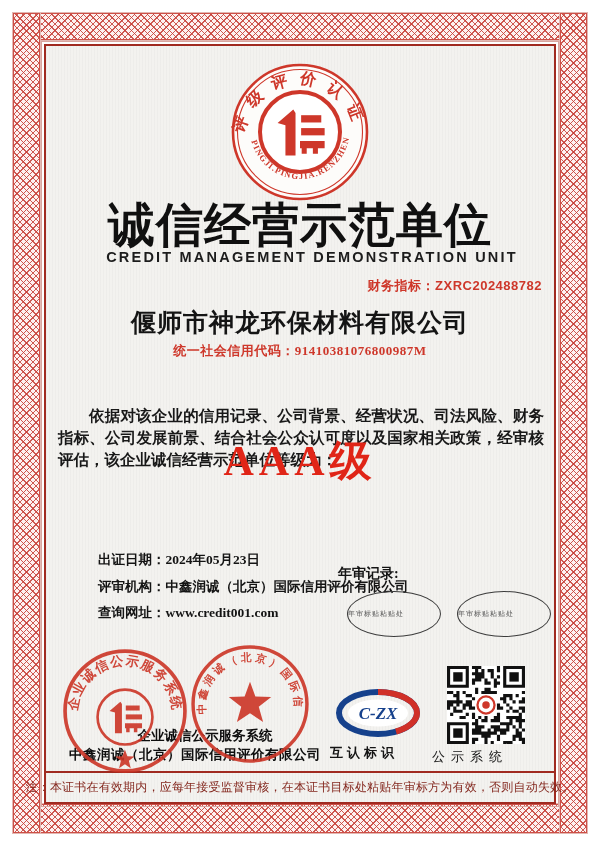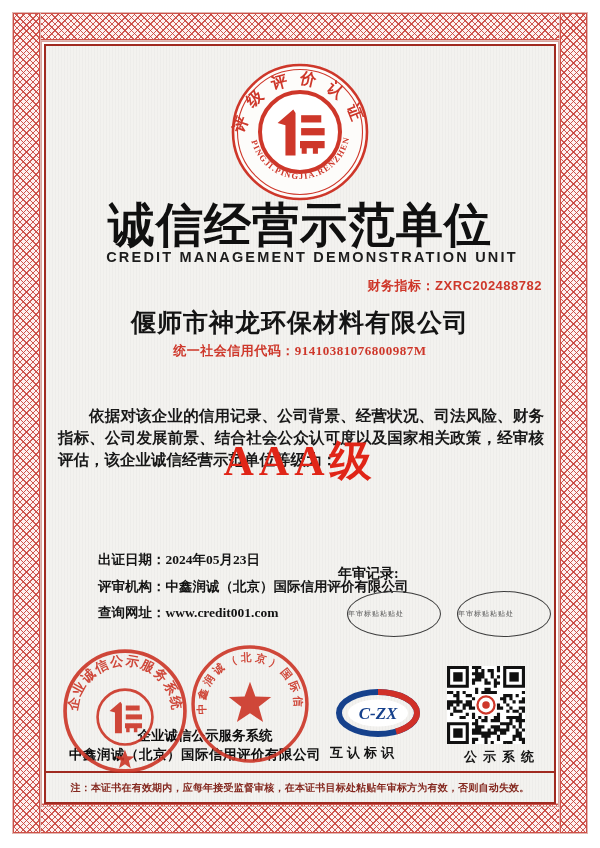--- a/index.html
+++ b/index.html
@@ -17,21 +17,21 @@
   .band.left{left:13px;top:13px;bottom:15px;width:27px;}
   .band.right{right:13px;top:13px;bottom:15px;width:27px;}
   
   .inner-frame{position:absolute;left:44px;right:44px;top:44px;bottom:44px;
     border:2.5px solid #a02a20;outline:1px solid #d8a69f;outline-offset:2px;
     background:
       repeating-linear-gradient(90deg, rgba(120,120,125,.045) 0 1px, rgba(0,0,0,0) 1px 3px),
       #f3f2ef;}
   .note-strip{position:absolute;left:0;right:0;bottom:0;height:29px;border-top:2px solid #a02a20;
     display:flex;align-items:center;justify-content:center;
-    font-size:10px;font-weight:bold;color:#84281f;letter-spacing:.2px;white-space:nowrap;}
+    font-size:12px;font-weight:normal;color:#84281f;letter-spacing:.2px;white-space:nowrap;}
   
   .abs{position:absolute;}
   .centered{left:0;right:0;text-align:center;}
   .top-seal{left:230px;top:62px;width:140px;height:140px;z-index:3;}
   .title{top:194px;font-size:47px;font-weight:900;letter-spacing:1px;color:#101010;z-index:2;}
   .subtitle{top:249px;font-size:14.5px;font-weight:800;letter-spacing:2.2px;color:#1c1c1c;
     font-family:"Liberation Sans", sans-serif;z-index:2;padding-left:24px;}
   .credit-code{top:277px;right:58px;color:#ce372a;font-weight:bold;font-size:13px;
     font-family:"Liberation Sans", sans-serif;letter-spacing:.5px;z-index:2;}
   .company{top:306px;font-size:25px;font-weight:900;letter-spacing:1px;z-index:2;}
@@ -49,21 +49,21 @@
   .org-line{font-weight:900;color:#0e0e0e;text-align:center;z-index:2;}
   .org1{top:727px;left:90px;width:230px;font-size:13.5px;}
   .org2{top:746px;left:40px;width:310px;font-size:13.5px;letter-spacing:.5px;}
   .seal{z-index:3;} 
   .seal1{left:62px;top:648px;width:126px;height:126px;}
   .seal2{left:190px;top:644px;width:120px;height:120px;}
   .czx{left:334px;top:686px;width:88px;height:54px;z-index:2;}
   .czx-label{top:744px;left:330px;width:96px;text-align:left;font-size:13px;font-weight:900;
     letter-spacing:4px;z-index:2;}
   .qr{left:447px;top:666px;width:78px;height:78px;z-index:2;}
-  .qr-label{top:748px;left:432px;width:108px;text-align:right;font-size:13px;font-weight:700;
+  .qr-label{top:748px;left:432px;width:108px;text-align:left;font-size:13px;font-weight:400;
     letter-spacing:6px;z-index:2;}
   svg text{font-family:"Liberation Serif", serif;}
 </style>
 </head>
 <body>
 
 <div class="certificate">
 
   <div class="band top"></div>
   <div class="band bottom"></div>

